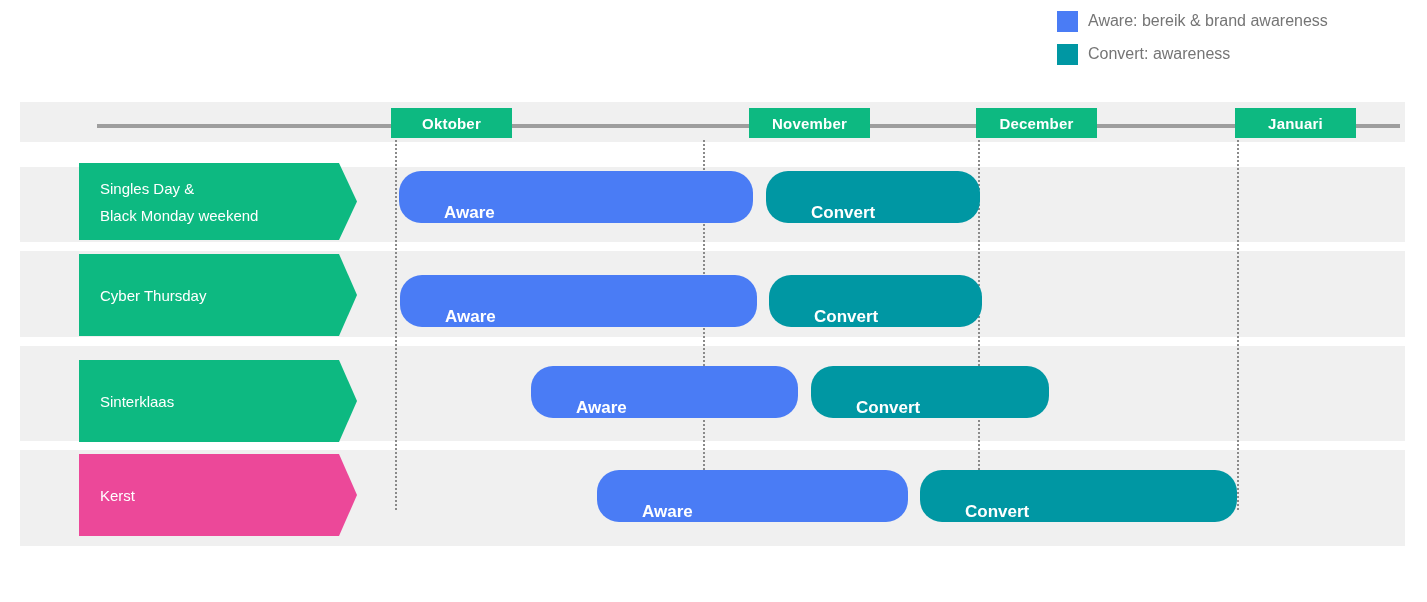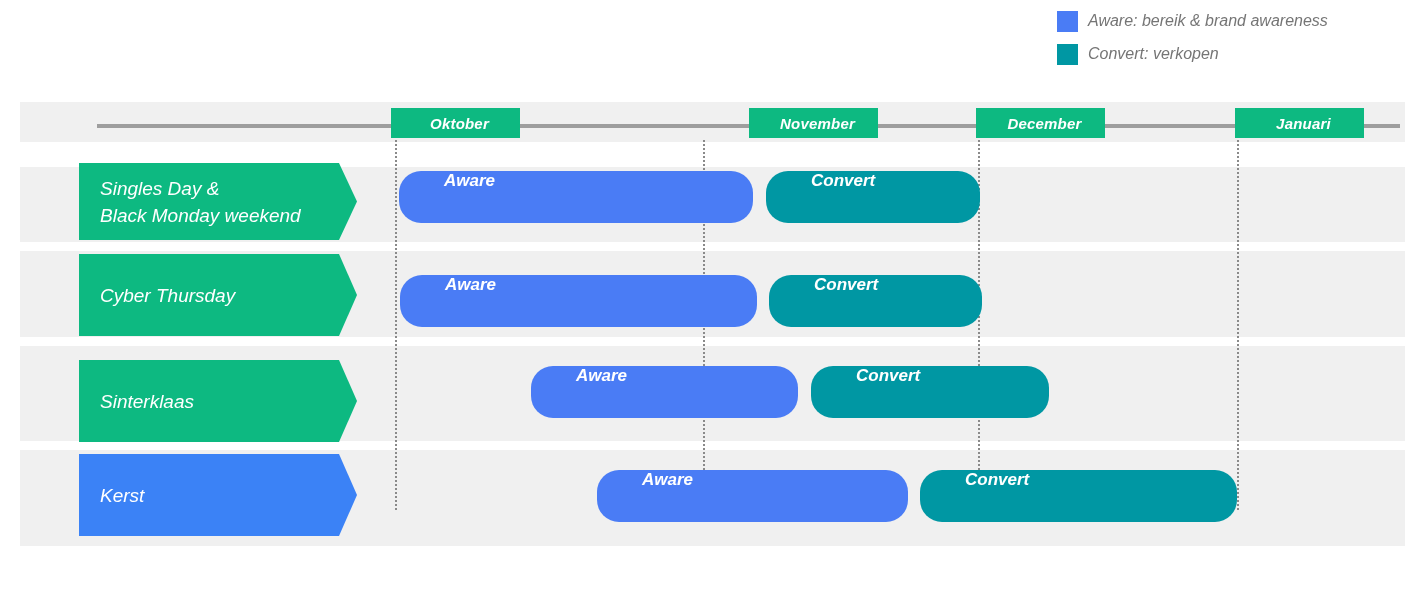--- a/index.html
+++ b/index.html
@@ -1,62 +1,62 @@
 <!DOCTYPE html>
 <html><head>
 <meta charset="utf-8">
 <style>
   html, body { margin: 0; padding: 0; background: #ffffff; }
   body {
     font-family: "Liberation Sans", sans-serif;
     width: 1427px; height: 602px; position: relative; overflow: hidden;
   }
-  #stage { position: absolute; left: 0; top: 0; width: 1427px; height: 602px; font-style: italic; }
+  #stage { position: absolute; left: 0; top: 0; width: 1427px; height: 602px; }
 
   
   .legend { position: absolute; left: 1057px; top: 10px; z-index: 3; }
   .legend-item { display: flex; align-items: center; height: 22px; margin-bottom: 11px; }
   .swatch { width: 21px; height: 21px; flex: 0 0 21px; }
   .legend-label { margin-left: 10px; font-size: 16px; color: #757575; white-space: nowrap; }
 
   
   .header-band { position: absolute; left: 20px; top: 102px; width: 1385px; height: 40px;
                  background: #f0f0f0; z-index: 0; }
   .axis-line { position: absolute; left: 97px; top: 124px; width: 1303px; height: 4px;
                background: #9e9e9e; z-index: 1; }
 
   .month-badge { position: absolute; z-index: 2; display: flex; align-items: center; justify-content: center;
-                 color: #ffffff; font-size: 15px; font-weight: bold; letter-spacing: 0.2px; padding-left: 8px; }
+                 color: #ffffff; font-size: 15px; font-weight: bold; letter-spacing: 0.2px; }
 
   .gridline { position: absolute; width: 0; border-left: 2px dotted #8a8a8a; z-index: 1; }
 
   
   .row-band { position: absolute; left: 20px; width: 1385px; background: #f0f0f0; z-index: 0; }
 
   .campaign-arrow { position: absolute; left: 79px; width: 278px; z-index: 2;
                     display: flex; flex-direction: column; justify-content: center;
                     clip-path: polygon(0 0, calc(100% - 18px) 0, 100% 50%, calc(100% - 18px) 100%, 0 100%); }
-  .arrow-label { padding-left: 21px; color: #ffffff; font-size: 19px; line-height: 27px; }
+  .arrow-label { padding-left: 21px; color: #ffffff; font-size: 15px; line-height: 27px; }
 
-  .gantt-bar { position: absolute; height: 52px; z-index: 2; display: flex; align-items: flex-start; border-radius: 22px; }
+  .gantt-bar { position: absolute; height: 52px; z-index: 2; display: flex; align-items: flex-end; border-radius: 22px; }
   .bar-label { padding-left: 45px; color: #ffffff; font-size: 17px; font-weight: bold; }
 </style>
 </head>
 <body>
 
 <div id="stage">
 
   <div class="legend">
     <div class="legend-item">
       <span class="swatch" style="background: rgb(74, 124, 245);"></span>
       <span class="legend-label">Aware: bereik &amp; brand awareness</span>
     </div>
     <div class="legend-item">
       <span class="swatch" style="background: rgb(0, 151, 163);"></span>
-      <span class="legend-label">Convert: verkopen</span>
+      <span class="legend-label">Convert: awareness</span>
     </div>
   </div>
 
   <div class="header-band"></div>
   <div class="axis-line"></div>
 
 <div class="month-badge" style="left: 391px; top: 108px; width: 121px; height: 30px; background: rgb(13, 185, 129);">Oktober</div>
     <div class="month-badge" style="left: 701px; top: 108px; width: 121px; height: 30px; background: rgb(13, 185, 129); margin-left: 48px;">November</div>
     <div class="month-badge" style="left: 976px; top: 108px; width: 121px; height: 30px; background: rgb(13, 185, 129);">December</div>
     <div class="month-badge" style="left: 1235px; top: 108px; width: 121px; height: 30px; background: rgb(13, 185, 129);">Januari</div>
@@ -95,21 +95,21 @@
         <div>Sinterklaas</div>
       </div>
     </div>
     <div class="gantt-bar" style="left: 531px; top: 366px; width: 267px; height: 52px; background: rgb(74, 124, 245);">
       <span class="bar-label">Aware</span>
     </div>
     <div class="gantt-bar" style="left: 811px; top: 366px; width: 238px; height: 52px; background: rgb(0, 151, 163);">
       <span class="bar-label">Convert</span>
     </div>
     <div class="row-band" style="top: 450px; height: 96px; background: rgb(240, 240, 240);"></div>
-    <div class="campaign-arrow" style="top: 454px; height: 82px; background: #3b82f6;">
+    <div class="campaign-arrow" style="top: 454px; height: 82px; background: #ec4899;">
       <div class="arrow-label">
         <div>Kerst</div>
       </div>
     </div>
     <div class="gantt-bar" style="left: 597px; top: 470px; width: 311px; height: 52px; background: rgb(74, 124, 245);">
       <span class="bar-label">Aware</span>
     </div>
     <div class="gantt-bar" style="left: 920px; top: 470px; width: 317px; height: 52px; background: rgb(0, 151, 163);">
       <span class="bar-label">Convert</span>
     </div>

